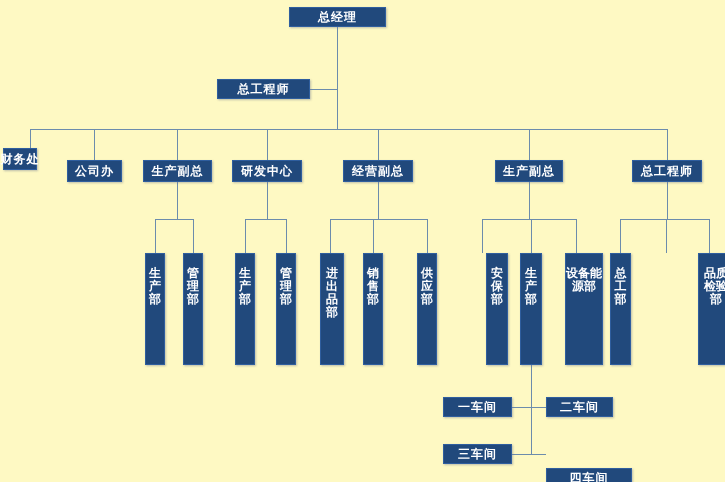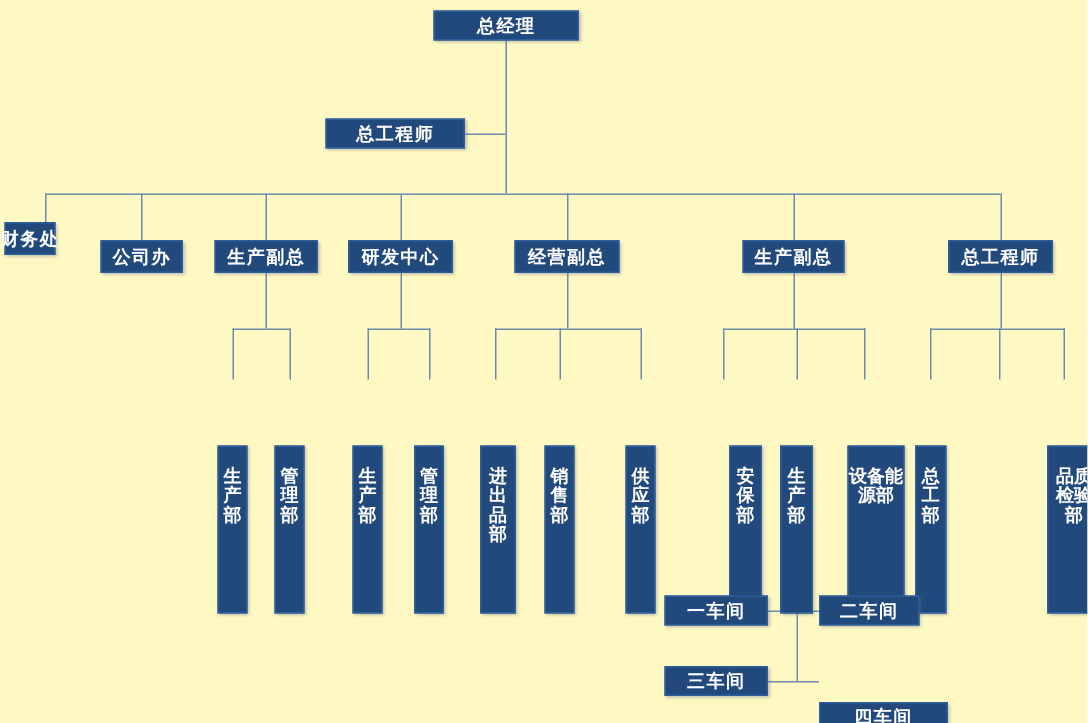--- a/index.html
+++ b/index.html
@@ -33,21 +33,20 @@
   }
 
   .vnode {
     width: 21px;
     height: 112px;
     top: 253px;
     text-align: center;
     padding-top: 13px;
     line-height: 13px;
     word-break: break-all;
-    margin-top: 44px;
   }
 
   .hline, .vline { position: absolute; background: #6C8CAC; }
   .hline { height: 1px; }
   .vline { width: 1px; }
 </style>
 </head>
 <body>
 
 <div class="canvas">

